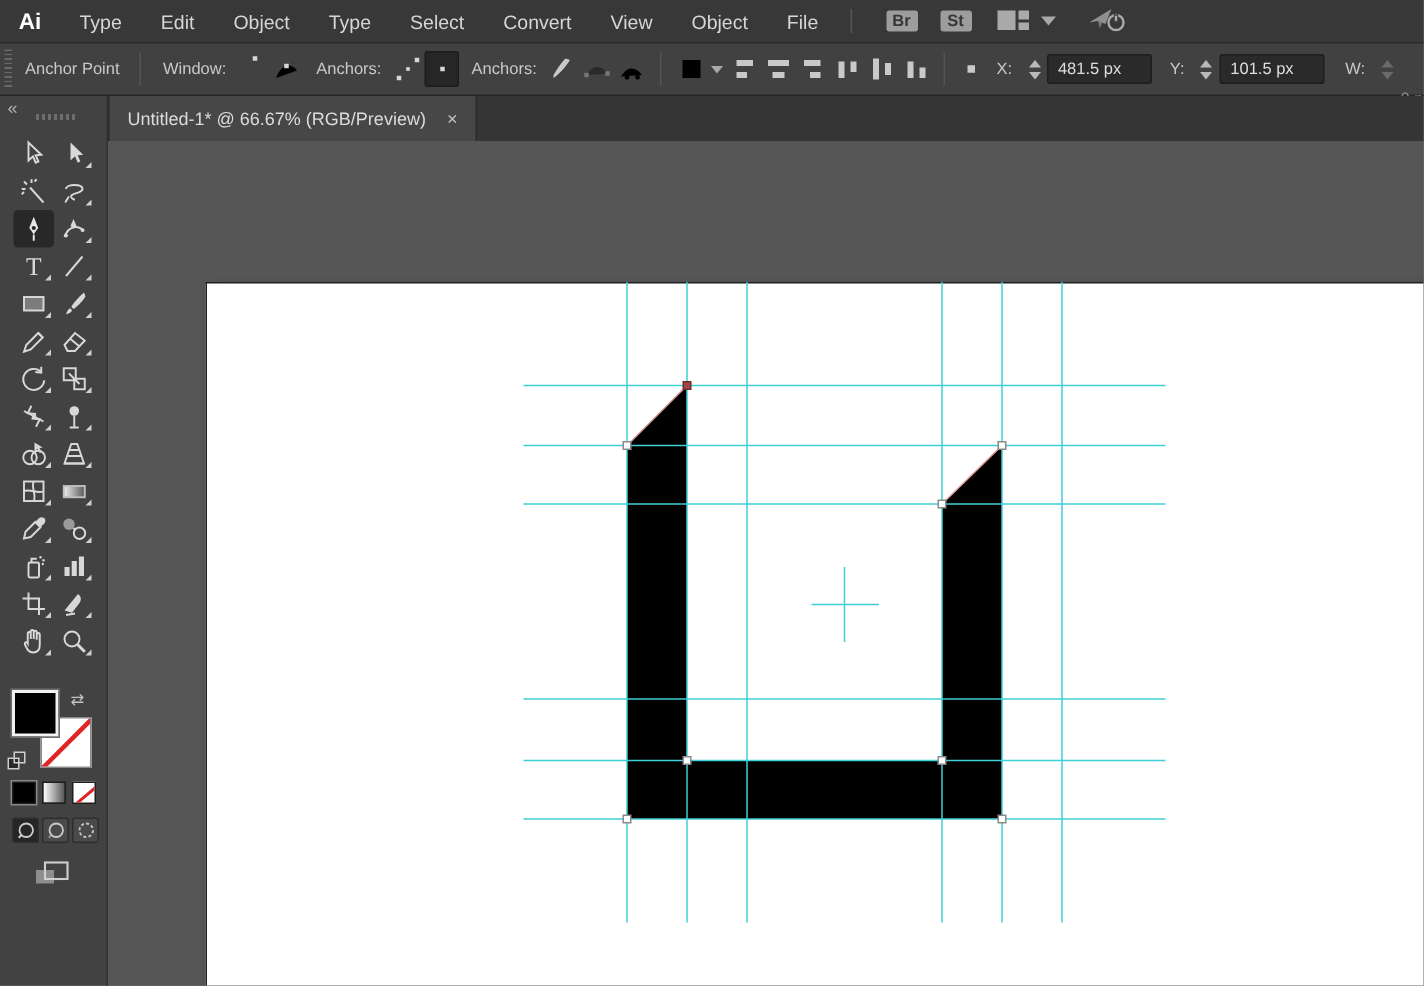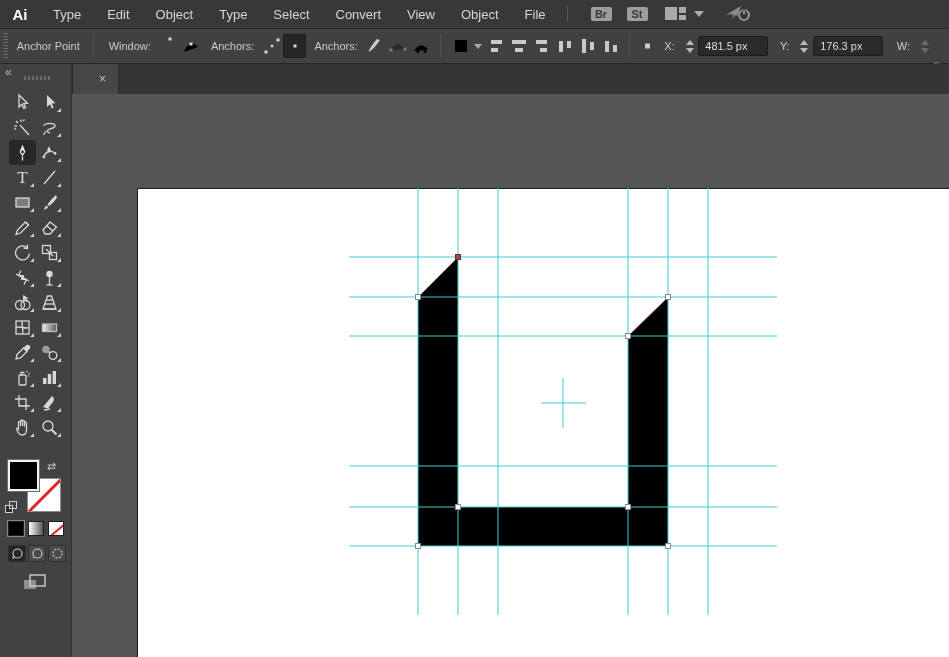--- a/index.html
+++ b/index.html
@@ -242,31 +242,32 @@
   <div class="stepper">
       <i class="up"></i>
       <i class="dn"></i>
     </div>
   <div class="field">481.5 px</div>
   <div class="cb-label" style="margin-left:12px">Y:</div>
   <div class="stepper">
       <i class="up"></i>
       <i class="dn"></i>
     </div>
-  <div class="field">176.3 px</div>
+  <div class="field">101.5 px</div>
   <div class="cb-label" style="margin-left:14px">W:</div>
   <div class="stepper dis">
       <i class="up"></i>
       <i class="dn"></i>
     </div>
   <div class="w-clip">0 p</div>
 </div>
 
 <div class="tabbar">
   <div class="tab">
+    <span>Untitled-1* @ 66.67% (RGB/Preview)</span>
     <span class="tab-close">×</span>
   </div>
 </div>
 
 <div class="toolbar">
   <div class="collapse">«</div>
   <div class="tb-grip"></div>
 
   <div class="toolgrid">
     <div class="tool">

